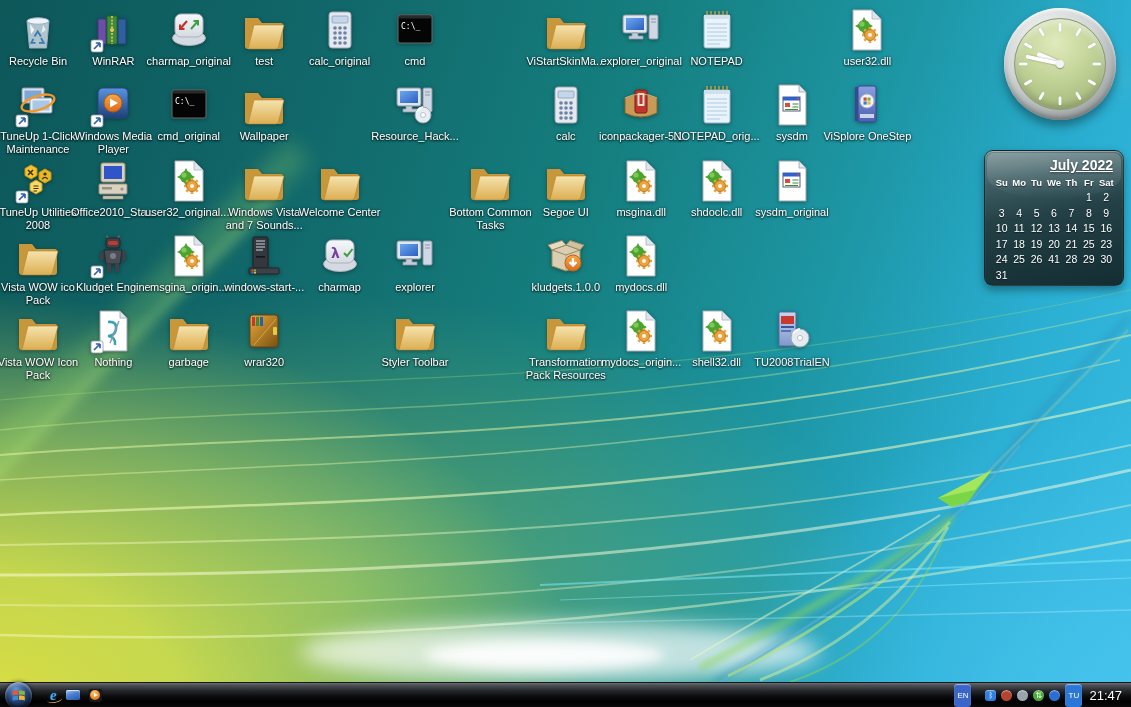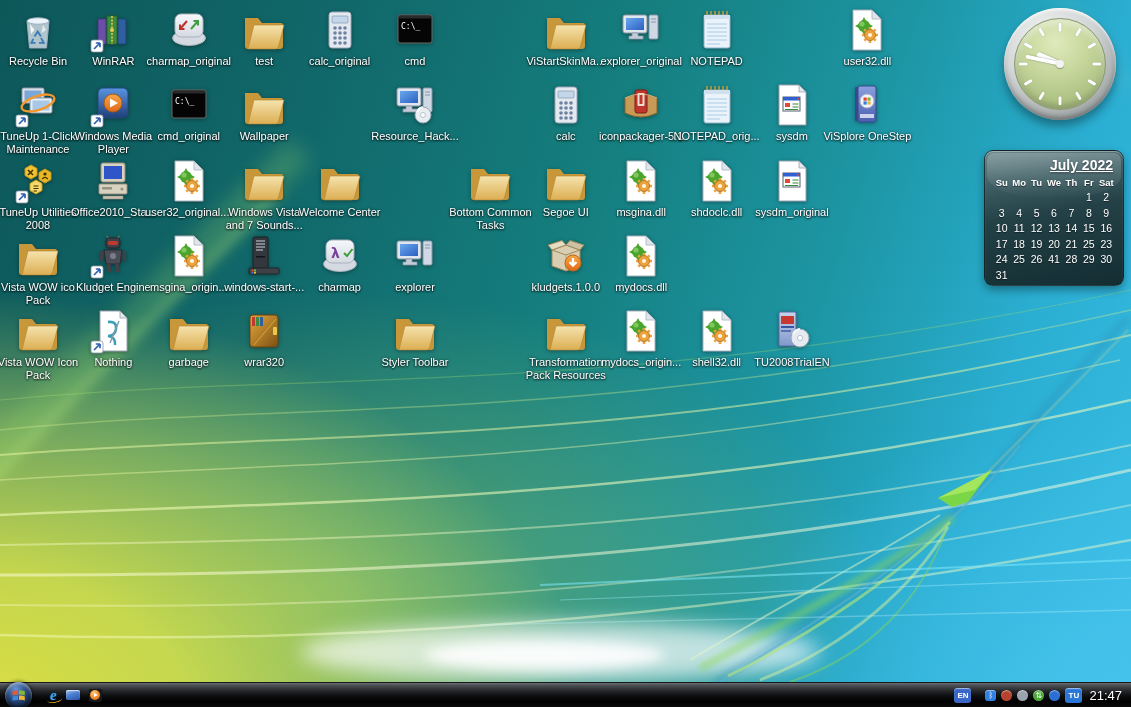--- a/index.html
+++ b/index.html
@@ -74,21 +74,21 @@
   .ql-player{width:13px;height:13px;border-radius:3px;background:#17191d;box-shadow:0 0 1px #000;}
   .ql-player .core{width:10px;height:10px;margin:1.5px;border-radius:50%;
     background:radial-gradient(circle at 38% 30%,#ffc878,#f08828 55%,#c85f12);
     display:flex;align-items:center;justify-content:center;}
   .ql-player .core::after{content:"";border-left:4px solid #fff;border-top:2.5px solid transparent;
     border-bottom:2.5px solid transparent;margin-left:1px;}
   .tray{margin-left:auto;display:flex;align-items:center;gap:5px;}
   .tray>:first-child{margin-right:9px;}
   .tico{display:inline-flex;align-items:center;justify-content:center;color:#fff;cursor:pointer;
     box-shadow:inset 0 1px 1px rgba(255,255,255,.55),0 1px 1px rgba(0,0,0,.55);}
-  .tico.badge{min-width:15px;height:15px;padding:0 1px;border-radius:2.5px;font-size:8px;font-weight:bold;}
+  .tico.badge{min-width:15px;height:23px;padding:0 1px;border-radius:2.5px;font-size:8px;font-weight:normal;}
   .tico.dot{width:11px;height:11px;border-radius:50%;font-size:8px;}
   .tico.square{border-radius:3px;}
   .tb-clock{color:#fff;font-size:13px;margin:0 9px 0 7px;text-shadow:0 1px 1px #000;cursor:default;}
 </style>
 </head>
 <body>
 
 <svg width="0" height="0" style="position:absolute">
   <defs>
     <linearGradient id="gFold" x1="0" y1="0" x2="0" y2="1">

